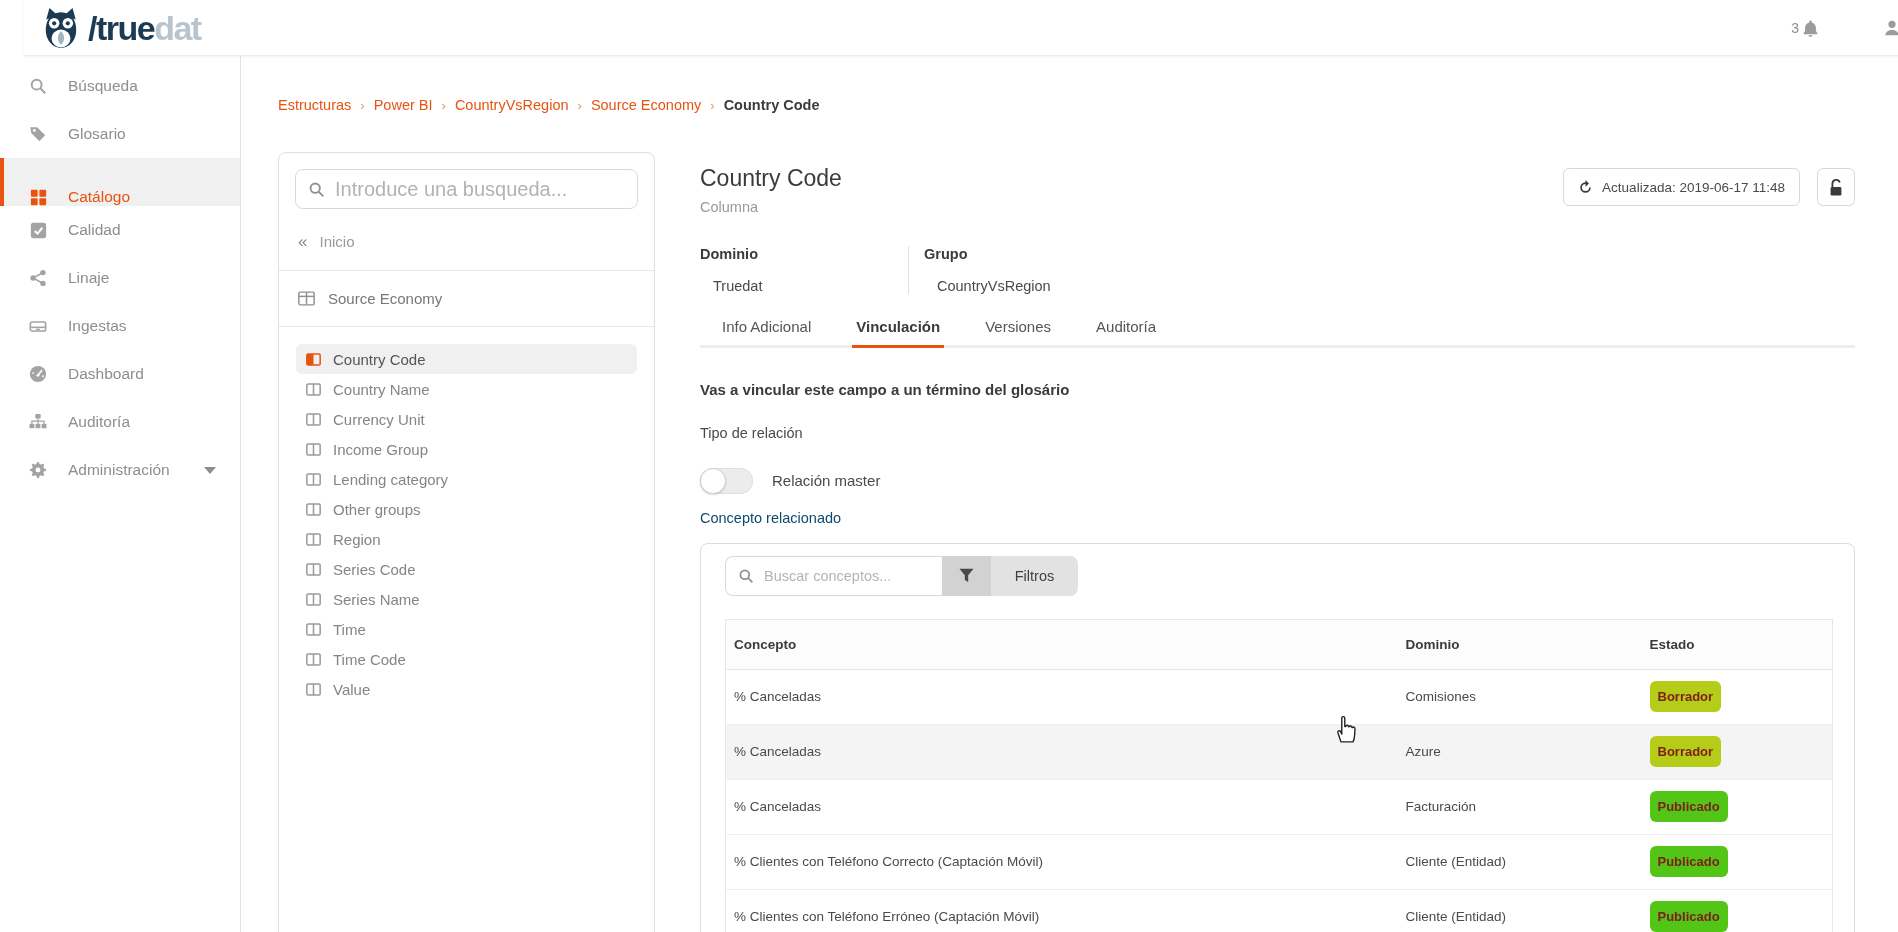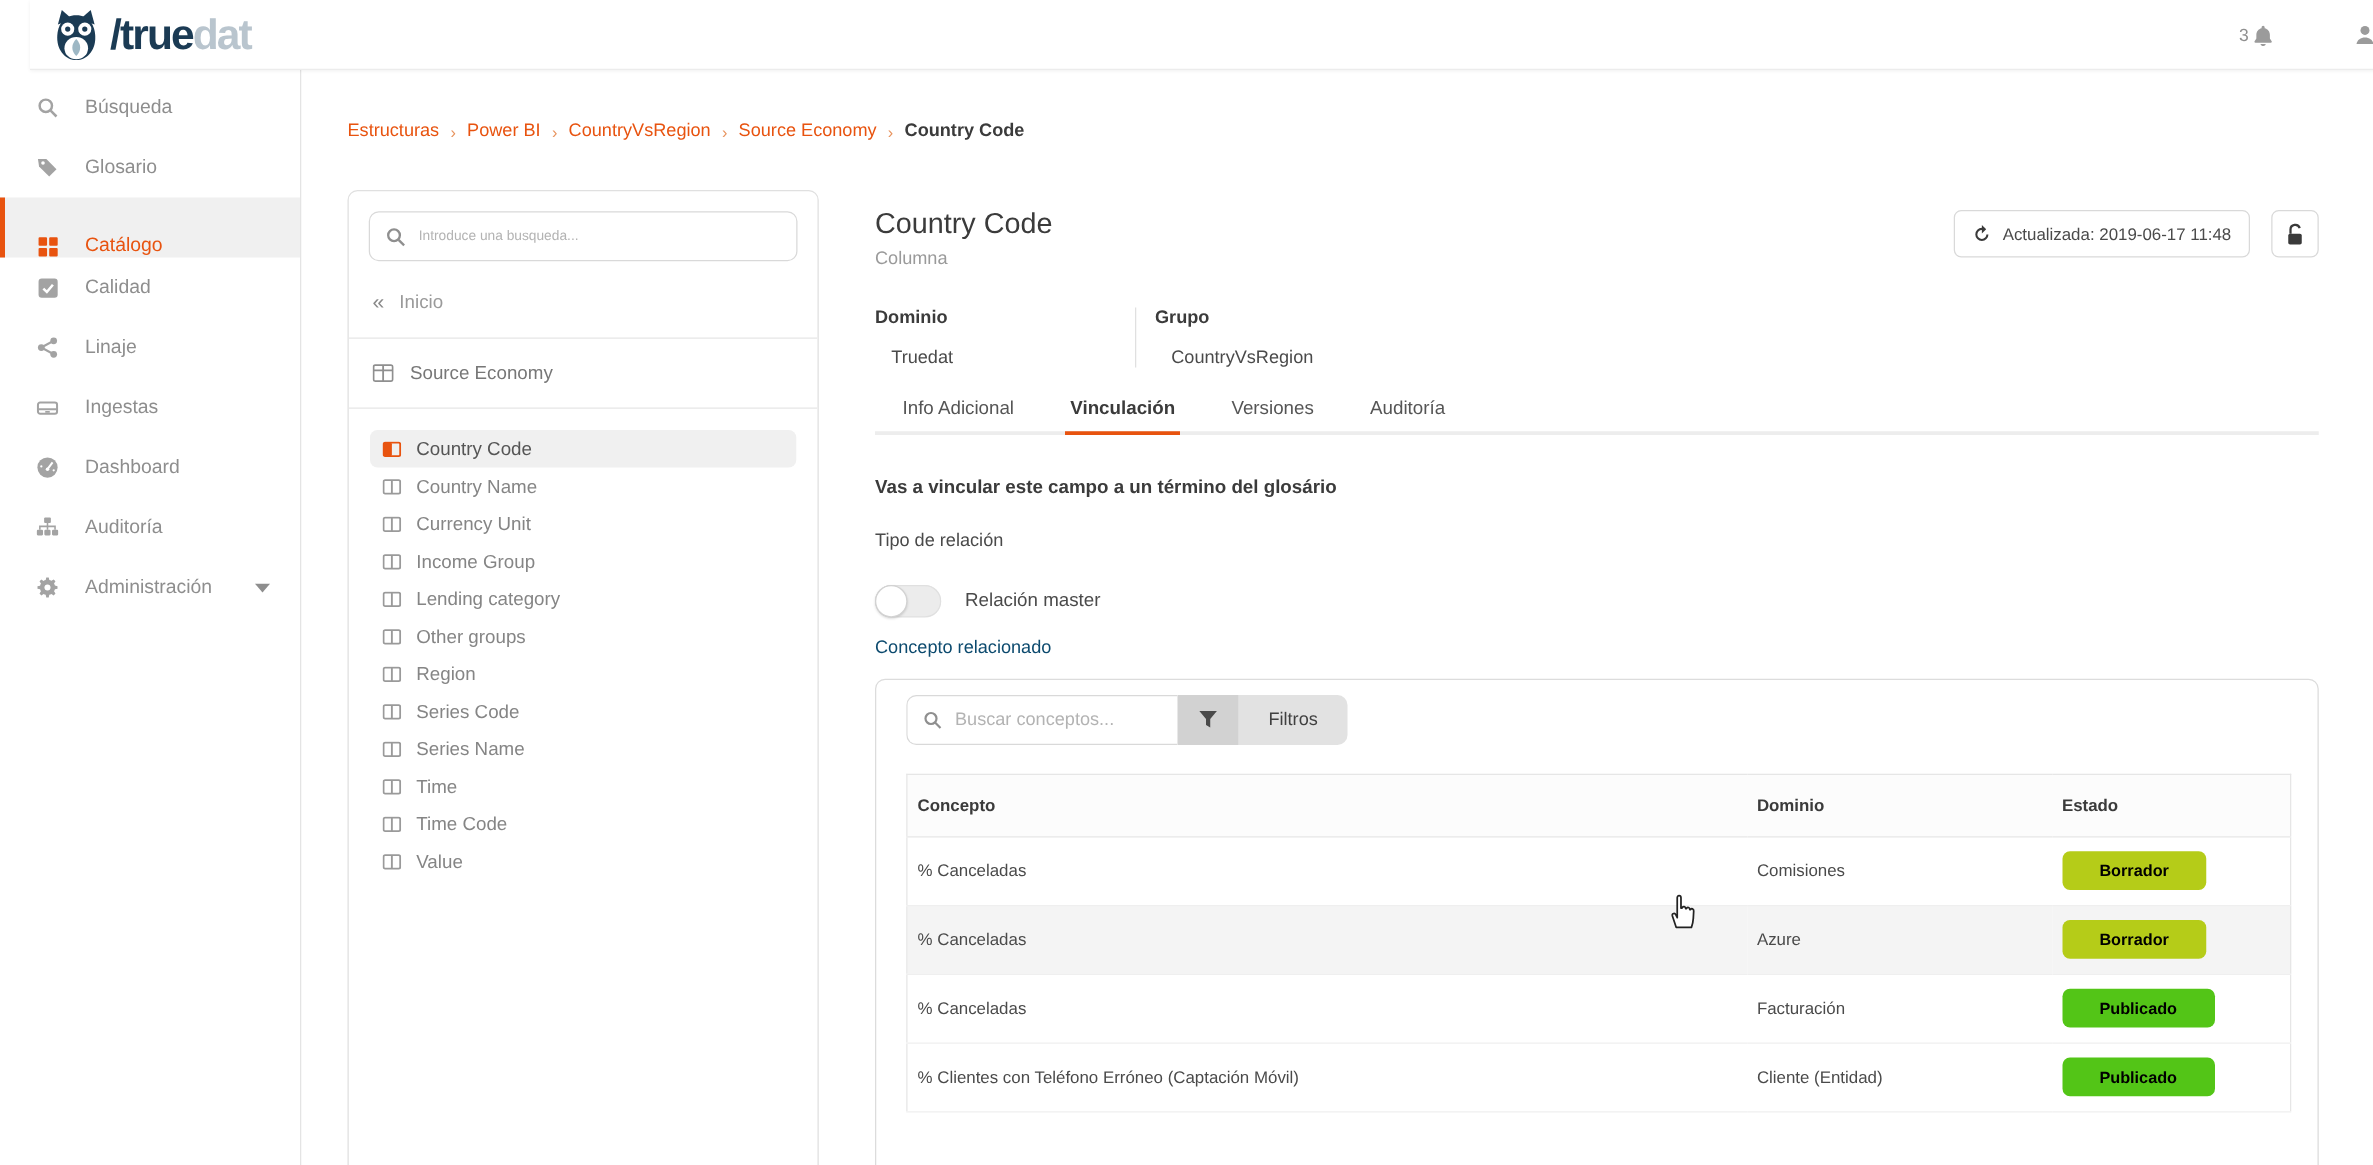--- a/index.html
+++ b/index.html
@@ -37,21 +37,21 @@
   .breadcrumb { position:absolute; left:278px; top:97px; font-size:14.5px; display:flex; gap:9px; align-items:center; z-index:10;}
   .crumb { color:#e8530f; text-decoration:none; cursor:pointer; }
   .crumb-sep { color:#e8945f; font-size:13px; }
   .crumb-current { color:#3b3b3b; font-weight:700; }
 
   
   .left-card { position:absolute; left:278px; top:152px; width:377px; height:810px;
     border:1px solid #e0e0e0; border-radius:8px; background:#fff; overflow:hidden; }
   .lp-search { margin:16px 16px 0 16px; height:40px; border:1px solid #d9d9d9; border-radius:8px;
     display:flex; align-items:center; padding:0 12px; gap:10px; }
-  .lp-search input { border:none; outline:none; flex:1; font-size:11px; color:#555;
+  .lp-search input { border:none; outline:none; flex:1; font-size:20px; color:#555;
     font-family:"Liberation Sans","DejaVu Sans",sans-serif; }
   .lp-search input::placeholder { color:#b3b3b3; }
   .home-row { margin-top:15px; height:34px; display:flex; align-items:center; padding-left:19px; gap:12px;
     color:#9a9a9a; cursor:pointer; }
   .home-caret { font-size:17px; color:#8a8a8a; line-height:1; }
   .home-label { font-size:15px; }
   .lp-divider { border:none; border-top:1px solid #e6e6e6; margin:12px 0 0 0; }
   .parent-row { padding:19px 0 19px 19px; display:flex; align-items:center; gap:13px; color:#777; cursor:pointer; }
   .parent-label { font-size:15px; }
   .col-list { list-style:none; padding:17px 17px 0 17px; }
@@ -107,21 +107,21 @@
     justify-content:center; font-size:14.5px; color:#404040; cursor:pointer; }
 
   .concept-table { margin:23px 24px 0 24px; border:1px solid #e6e6e6; border-radius:2px; width:1107px;
     border-collapse:collapse; table-layout:fixed; }
   .concept-table col.c1 { width:672px; } .concept-table col.c2 { width:244px; } .concept-table col.c3 { width:191px; }
   .concept-table thead th { height:50px; text-align:left; font-size:13.5px; font-weight:700; color:#3b3b3b;
     background:#fcfcfc; border-bottom:1px solid #e6e6e6; padding-left:8px; }
   .concept-table tbody td { height:55px; font-size:13.5px; color:#4a4a4a; padding-left:8px;
     border-bottom:1px solid #efefef; }
   .concept-table tbody tr.hovered { background:#f4f4f4; }
-  .badge { display:inline-block; padding:8px 30px; border-radius:6px; color:#000000; font-size:13px; font-weight:700; }
+  .badge { display:inline-block; padding:8px 8px; border-radius:6px; color:#7f1d1d; font-size:13px; font-weight:700; }
   .badge-olive { background:#b5cc18; }
   .badge-green { background:#53c517; }
 
   
   .cursor { position:absolute; left:1332px; top:714px; z-index:50; pointer-events:none; }
 
   svg { display:block; }
 </style>
 </head>
 <body>
@@ -501,20 +501,25 @@
           <td>% Canceladas</td>
           <td>Azure</td>
           <td><span class="badge badge-olive">Borrador</span></td>
         </tr>
         <tr>
           <td>% Canceladas</td>
           <td>Facturación</td>
           <td><span class="badge badge-green">Publicado</span></td>
         </tr>
         <tr>
+          <td>% Clientes con Teléfono Correcto (Captación Móvil)</td>
+          <td>Cliente (Entidad)</td>
+          <td><span class="badge badge-green">Publicado</span></td>
+        </tr>
+        <tr>
           <td>% Clientes con Teléfono Erróneo (Captación Móvil)</td>
           <td>Cliente (Entidad)</td>
           <td><span class="badge badge-green">Publicado</span></td>
         </tr>
       </tbody>
     </table>
   </section>
 </main>
 
 <div class="cursor">

